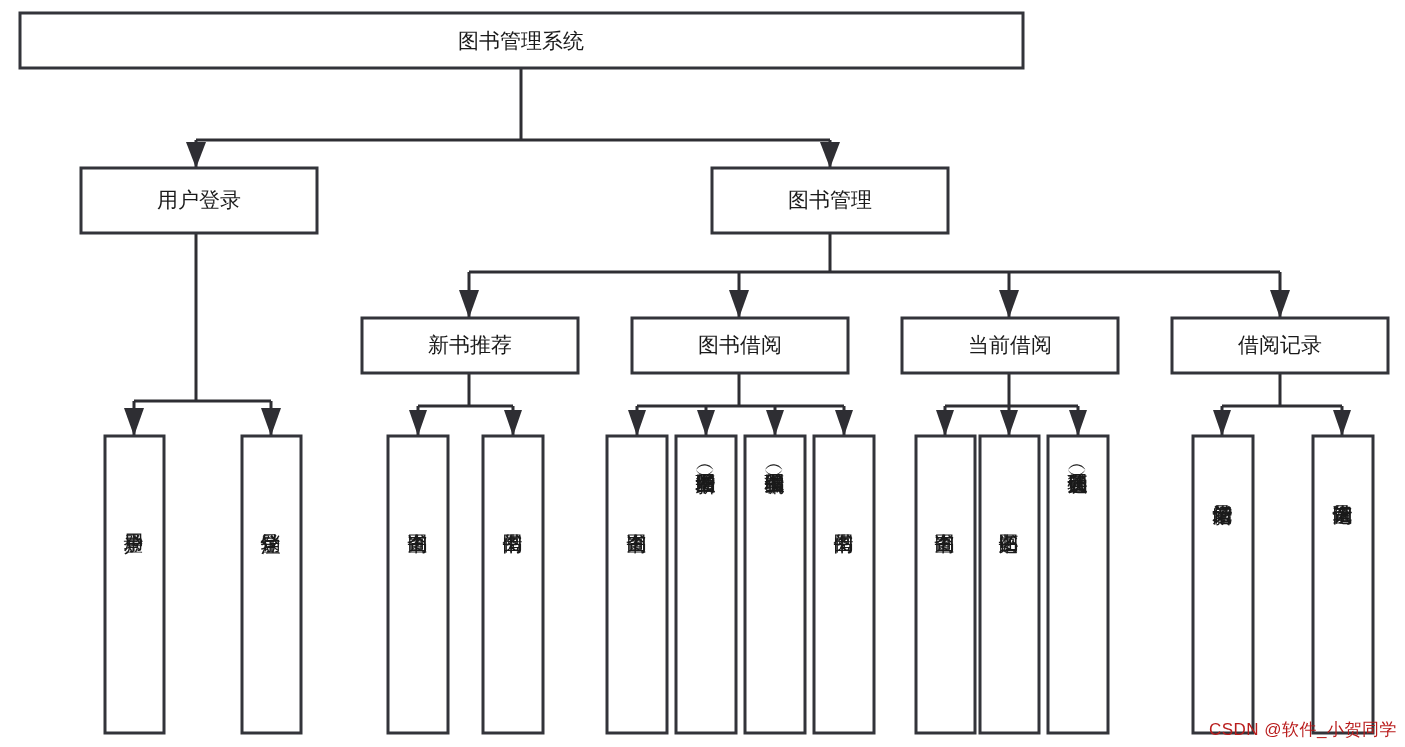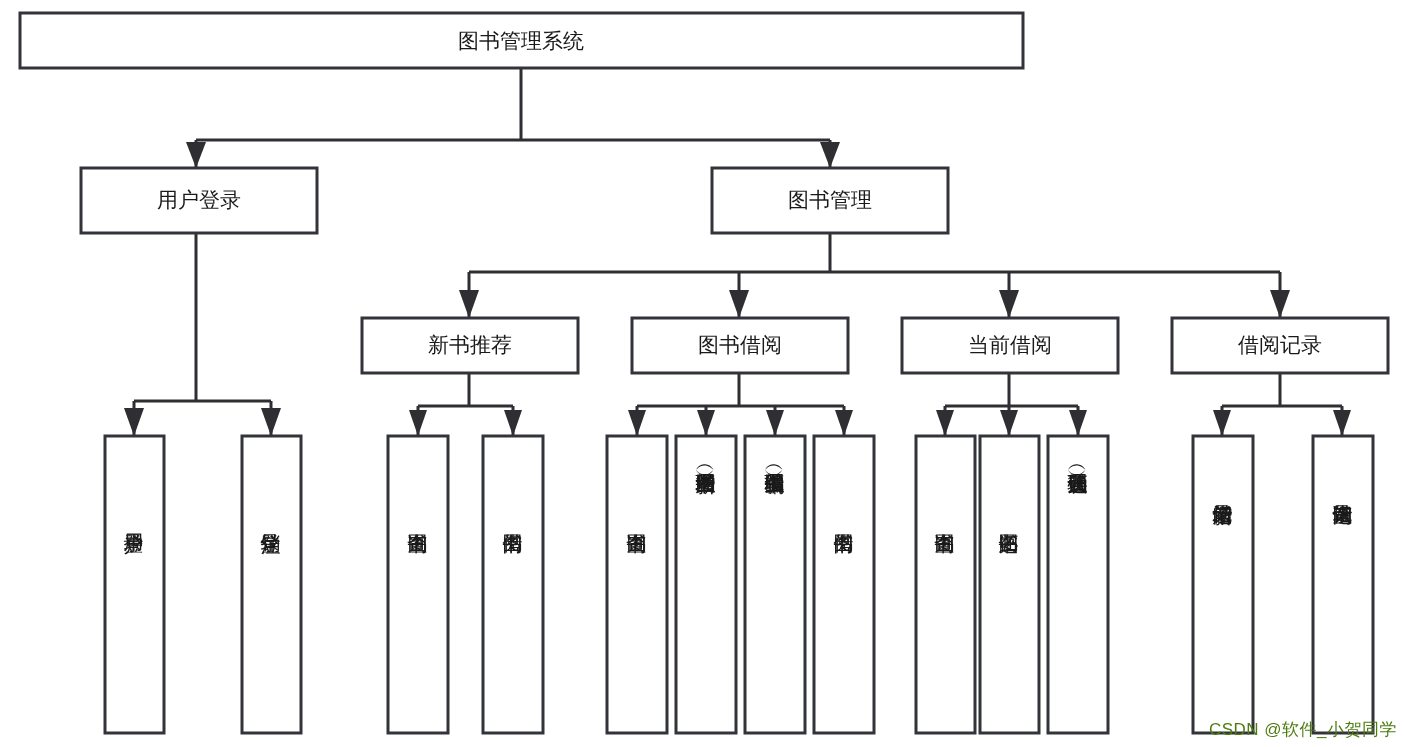--- a/index.html
+++ b/index.html
@@ -45,21 +45,21 @@
   .arrow-head {
     fill: #2e2e33;
     stroke: none;
   }
   .watermark {
     position: absolute;
     right: 8px;
     bottom: 6px;
     font-family: "Liberation Sans", "DejaVu Sans", sans-serif;
     font-size: 17px;
-    color: #4d7c0f;
+    color: #b91c1c;
     letter-spacing: 0.5px;
     white-space: nowrap;
     pointer-events: none;
   }
 </style>
 </head>
 <body>
 
 <svg id="diagram" viewBox="0 0 1405 747" xmlns="http://www.w3.org/2000/svg">
 

